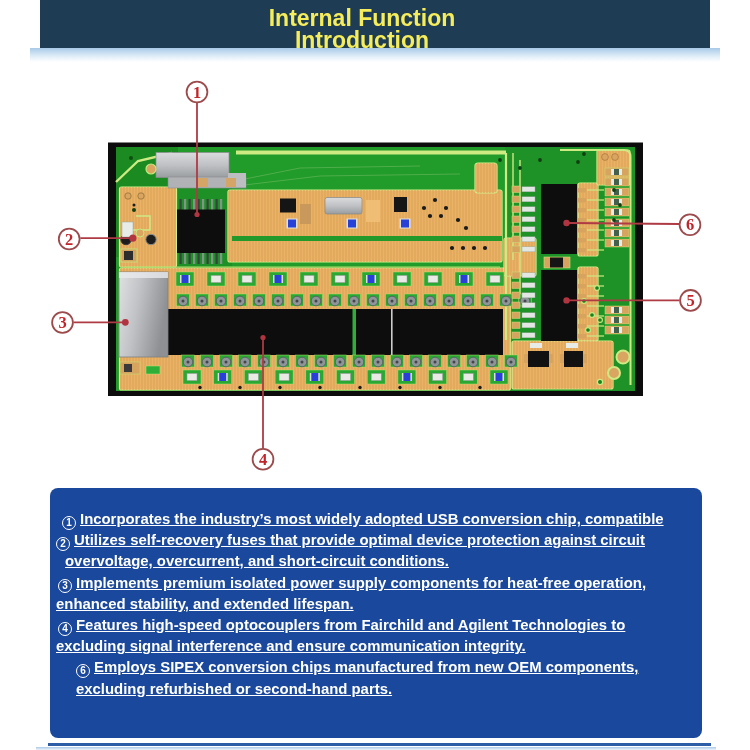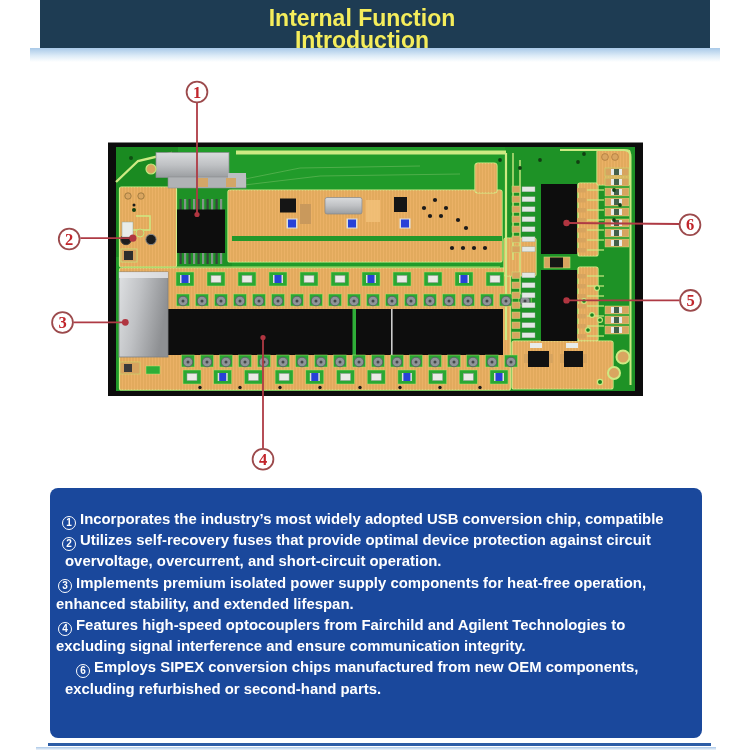--- a/index.html
+++ b/index.html
@@ -2,21 +2,21 @@
 <html><head><meta charset="utf-8">
 <style>
 * { margin:0; padding:0; box-sizing:border-box; }
 html,body { width:750px; height:750px; background:#ffffff; font-family:"Liberation Sans", sans-serif; overflow:hidden; }
 .wrap { position:relative; width:750px; height:750px; }
 .band { position:absolute; left:40px; top:0; width:670px; height:48px; background:#1e3c53; color:#f5ed5b; text-align:center; font-weight:bold; font-size:23px; line-height:21.8px; padding-top:8px; }
 .band .in { display:inline-block; transform:translateX(-13px); }
 .bandglow { position:absolute; left:30px; top:48px; width:690px; height:14px; background:linear-gradient(to bottom, #a9c9e8 0%, #dcebf7 55%, #ffffff 100%); }
 .boardsvg { position:absolute; left:0; top:0; }
 .bluebox { position:absolute; left:50px; top:487.5px; width:652px; height:250px; background:#1a489c; border-radius:8px; color:#ffffff; font-weight:bold; font-size:14.9px; padding:21.5px 0 0 6px; }
-.ln { line-height:21.2px; white-space:nowrap; }
+.ln { line-height:21.2px; white-space:nowrap;text-decoration:underline; }
 .cn { display:inline-block; width:14px; height:14px; border:1.2px solid #ffffff; border-radius:50%; font-size:10px; line-height:12px; text-align:center; vertical-align:-1.8px; margin-right:4px; letter-spacing:0; }
 .botline { position:absolute; left:48px; top:743.2px; width:663px; height:3.3px; background:#2d5da6; }
 .botglow { position:absolute; left:36px; top:746.5px; width:680px; height:3.5px; background:linear-gradient(to bottom,#abc8e8,#eef4fa); }
 </style></head>
 <body>
 <div class="wrap">
   <div class="band"><span class="in">Internal Function<br>Introduction</span></div>
   <div class="bandglow"></div>
   <svg class="boardsvg" width="750" height="482" viewBox="0 0 750 482">
     <defs>
@@ -330,24 +330,24 @@
       <circle cx="566.5" cy="300.4" r="3.2" fill="#b03540"></circle>
       <circle cx="690.5" cy="300.4" r="10.4" fill="none" stroke="#9c4a4c" stroke-width="1.8"></circle>
       <text x="690.5" y="306.0" text-anchor="middle" font-family="Liberation Serif, serif" font-size="16.5" font-weight="bold" fill="#c2262c">5</text>
       <line x1="679" y1="224" x2="569" y2="223" stroke="#ae3a44" stroke-width="1.8"></line>
       <circle cx="566.5" cy="223" r="3.2" fill="#b03540"></circle>
       <circle cx="690" cy="224.7" r="10.4" fill="none" stroke="#9c4a4c" stroke-width="1.8"></circle>
       <text x="690" y="230.29999999999998" text-anchor="middle" font-family="Liberation Serif, serif" font-size="16.5" font-weight="bold" fill="#c2262c">6</text>
   </svg>
   <div class="bluebox">
 <div class="ln" style="margin-left:6px"><span class="cn">1</span>Incorporates the industry’s most widely adopted USB conversion chip, compatible</div>
-<div class="ln" style="margin-left:6px"><span class="cn">2</span>Utilizes self-recovery fuses that provide optimal device protection against circuit</div>
-<div class="ln" style="margin-left:9px">overvoltage, overcurrent, and short-circuit operation.</div>
+<div class="ln" style=""><span class="cn">2</span>Utilizes self-recovery fuses that provide optimal device protection against circuit</div>
+<div class="ln" style="margin-left:9px">overvoltage, overcurrent, and short-circuit conditions.</div>
 <div class="ln" style="margin-left:2px"><span class="cn">3</span>Implements premium isolated power supply components for heat-free operation,</div>
 <div class="ln">enhanced stability, and extended lifespan.</div>
 <div class="ln" style="margin-left:2px"><span class="cn">4</span>Features high-speed optocouplers from Fairchild and Agilent Technologies to</div>
 <div class="ln">excluding signal interference and ensure communication integrity.</div>
 <div class="ln" style="margin-left:20px"><span class="cn">6</span>Employs SIPEX conversion chips manufactured from new OEM components,</div>
-<div class="ln" style="margin-left:9px">excluding refurbished or second-hand parts.</div>
+<div class="ln" style="margin-left:20px">excluding refurbished or second-hand parts.</div>
   </div>
   <div class="botline"></div>
   <div class="botglow"></div>
 </div>
 
 </body></html>

